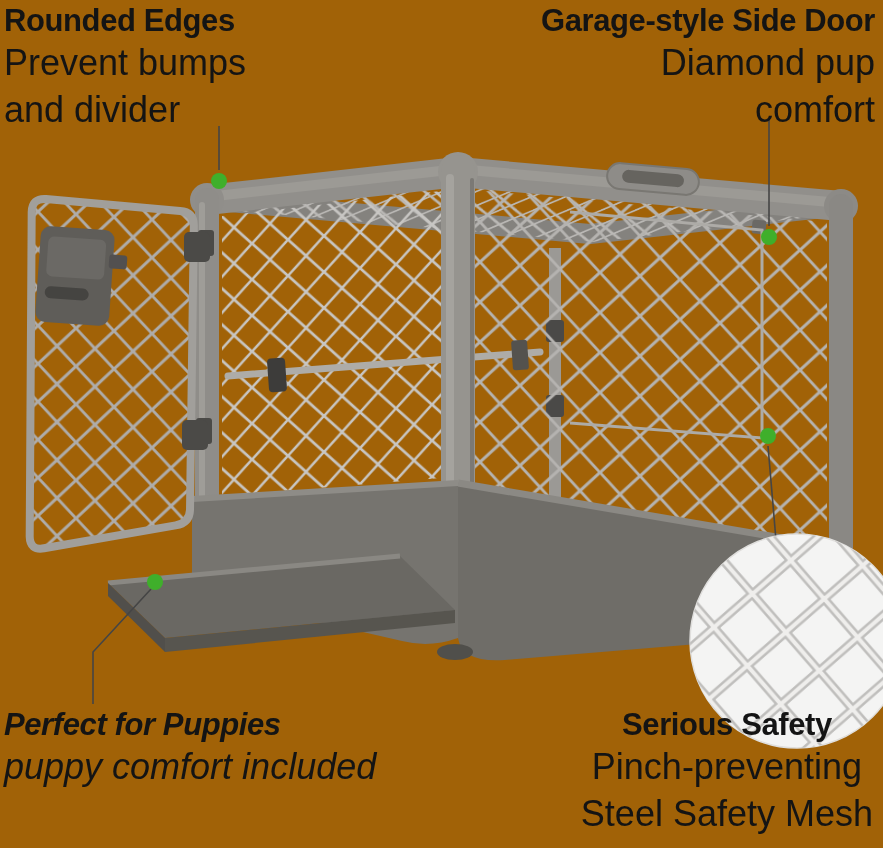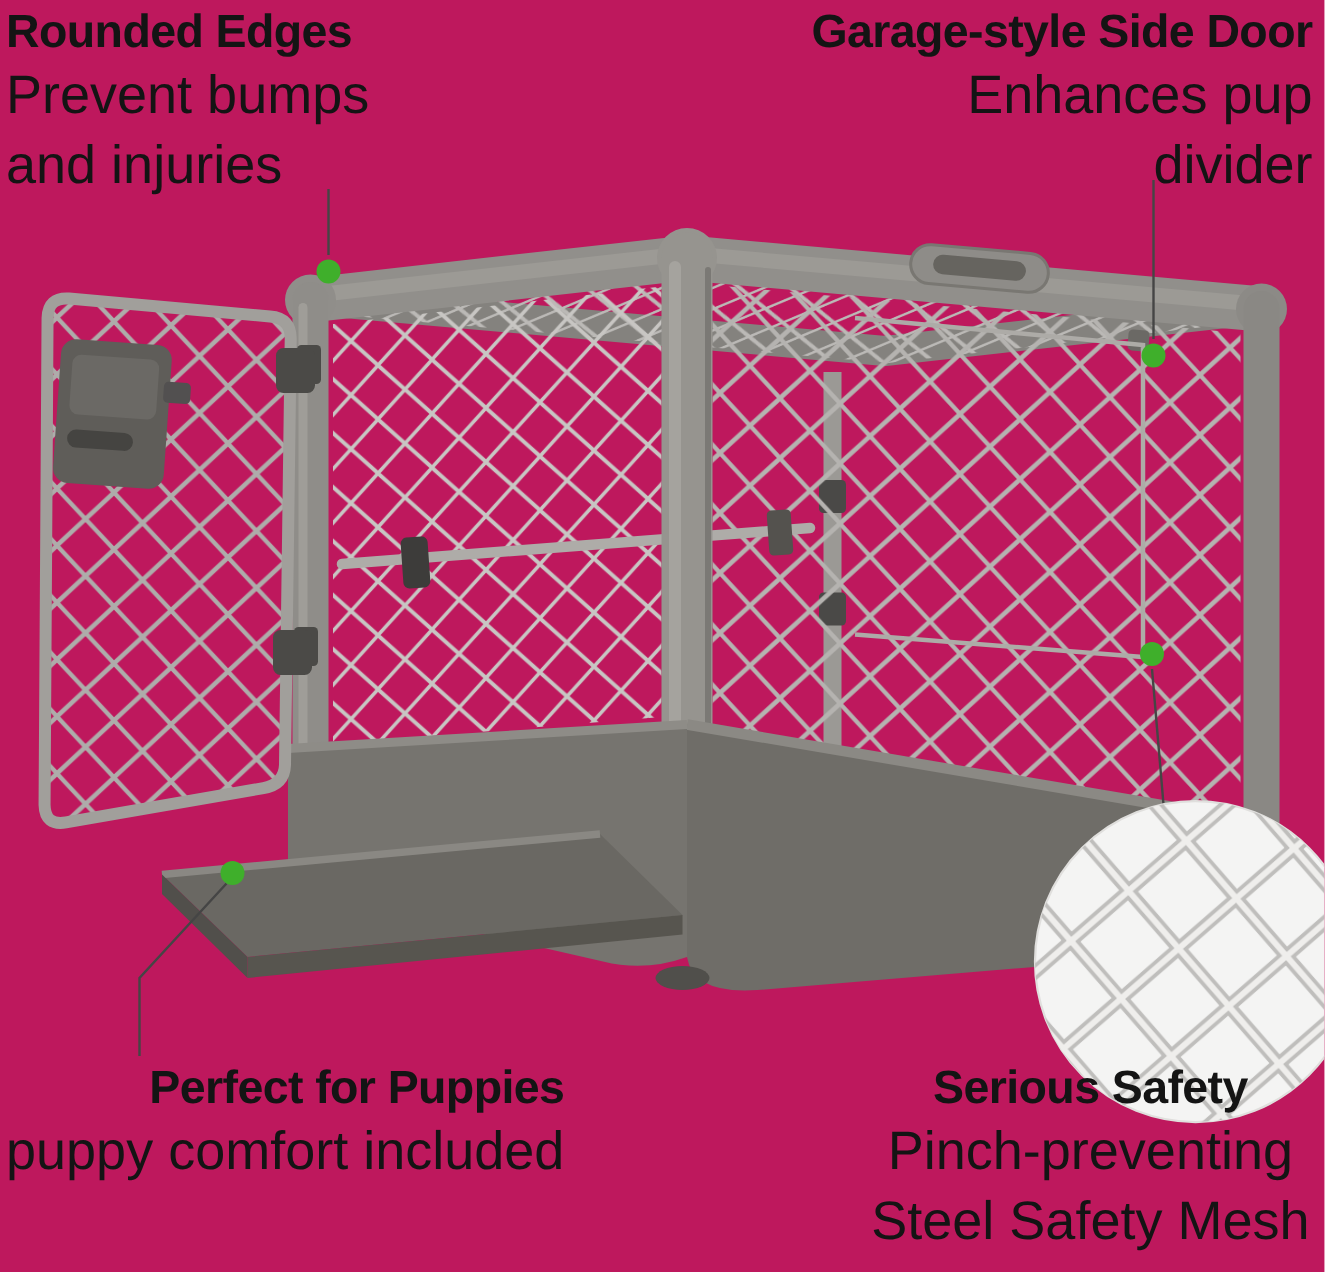--- a/index.html
+++ b/index.html
@@ -1,26 +1,26 @@
 <!DOCTYPE html>
 <html><head>
 <meta charset="utf-8">
 <style>
   html,body{margin:0;padding:0;background:#ffffff;}
   .stage{
-    position:relative;width:883px;height:848px;background:#be185d;overflow:hidden;
+    position:relative;width:883px;height:848px;background:#a16207;overflow:hidden;
     font-family:"Liberation Sans",sans-serif;color:#141414;
   }
   .figure-svg{position:absolute;left:0;top:0;}
   .callout{position:absolute;}
   .callout-title{font-size:31px;font-weight:700;letter-spacing:-0.4px;line-height:1.22;}
   .callout-line{font-size:36px;font-weight:400;line-height:1.3;}
   .tl{left:4px;top:2px;text-align:left;}
   .tr{right:8px;top:2px;text-align:right;margin-left:44px;}
-  .bl{left:4px;top:706px;text-align:right;}
+  .bl{left:4px;top:706px;text-align:left;font-style:italic;}
   .br{right:10px;top:706px;text-align:center;}
 </style>
 </head>
 <body>
 
 <div class="stage">
 
   <svg class="figure-svg" width="883" height="848" viewBox="0 0 883 848">
     <defs>
       <pattern id="meshMain" width="40" height="40" patternUnits="userSpaceOnUse" patternTransform="skewY(5)">
@@ -132,27 +132,27 @@
       <circle cx="219" cy="181" r="8" fill="#3faf2b"></circle>
       <circle cx="769" cy="237" r="8" fill="#3faf2b"></circle>
       <circle cx="768" cy="436" r="8" fill="#3faf2b"></circle>
       <circle cx="155" cy="582" r="8" fill="#3faf2b"></circle>
     </g>
   </svg>
 
   <div class="callout tl">
     <div class="callout-title">Rounded Edges</div>
     <div class="callout-line">Prevent bumps</div>
-    <div class="callout-line">and injuries</div>
+    <div class="callout-line">and divider</div>
   </div>
 
   <div class="callout tr">
     <div class="callout-title">Garage-style Side Door</div>
-    <div class="callout-line">Enhances pup</div>
-    <div class="callout-line">divider</div>
+    <div class="callout-line">Diamond pup</div>
+    <div class="callout-line">comfort</div>
   </div>
 
   <div class="callout bl">
     <div class="callout-title">Perfect for Puppies</div>
     <div class="callout-line">puppy comfort included</div>
   </div>
 
   <div class="callout br">
     <div class="callout-title">Serious Safety</div>
     <div class="callout-line">Pinch-preventing</div>

